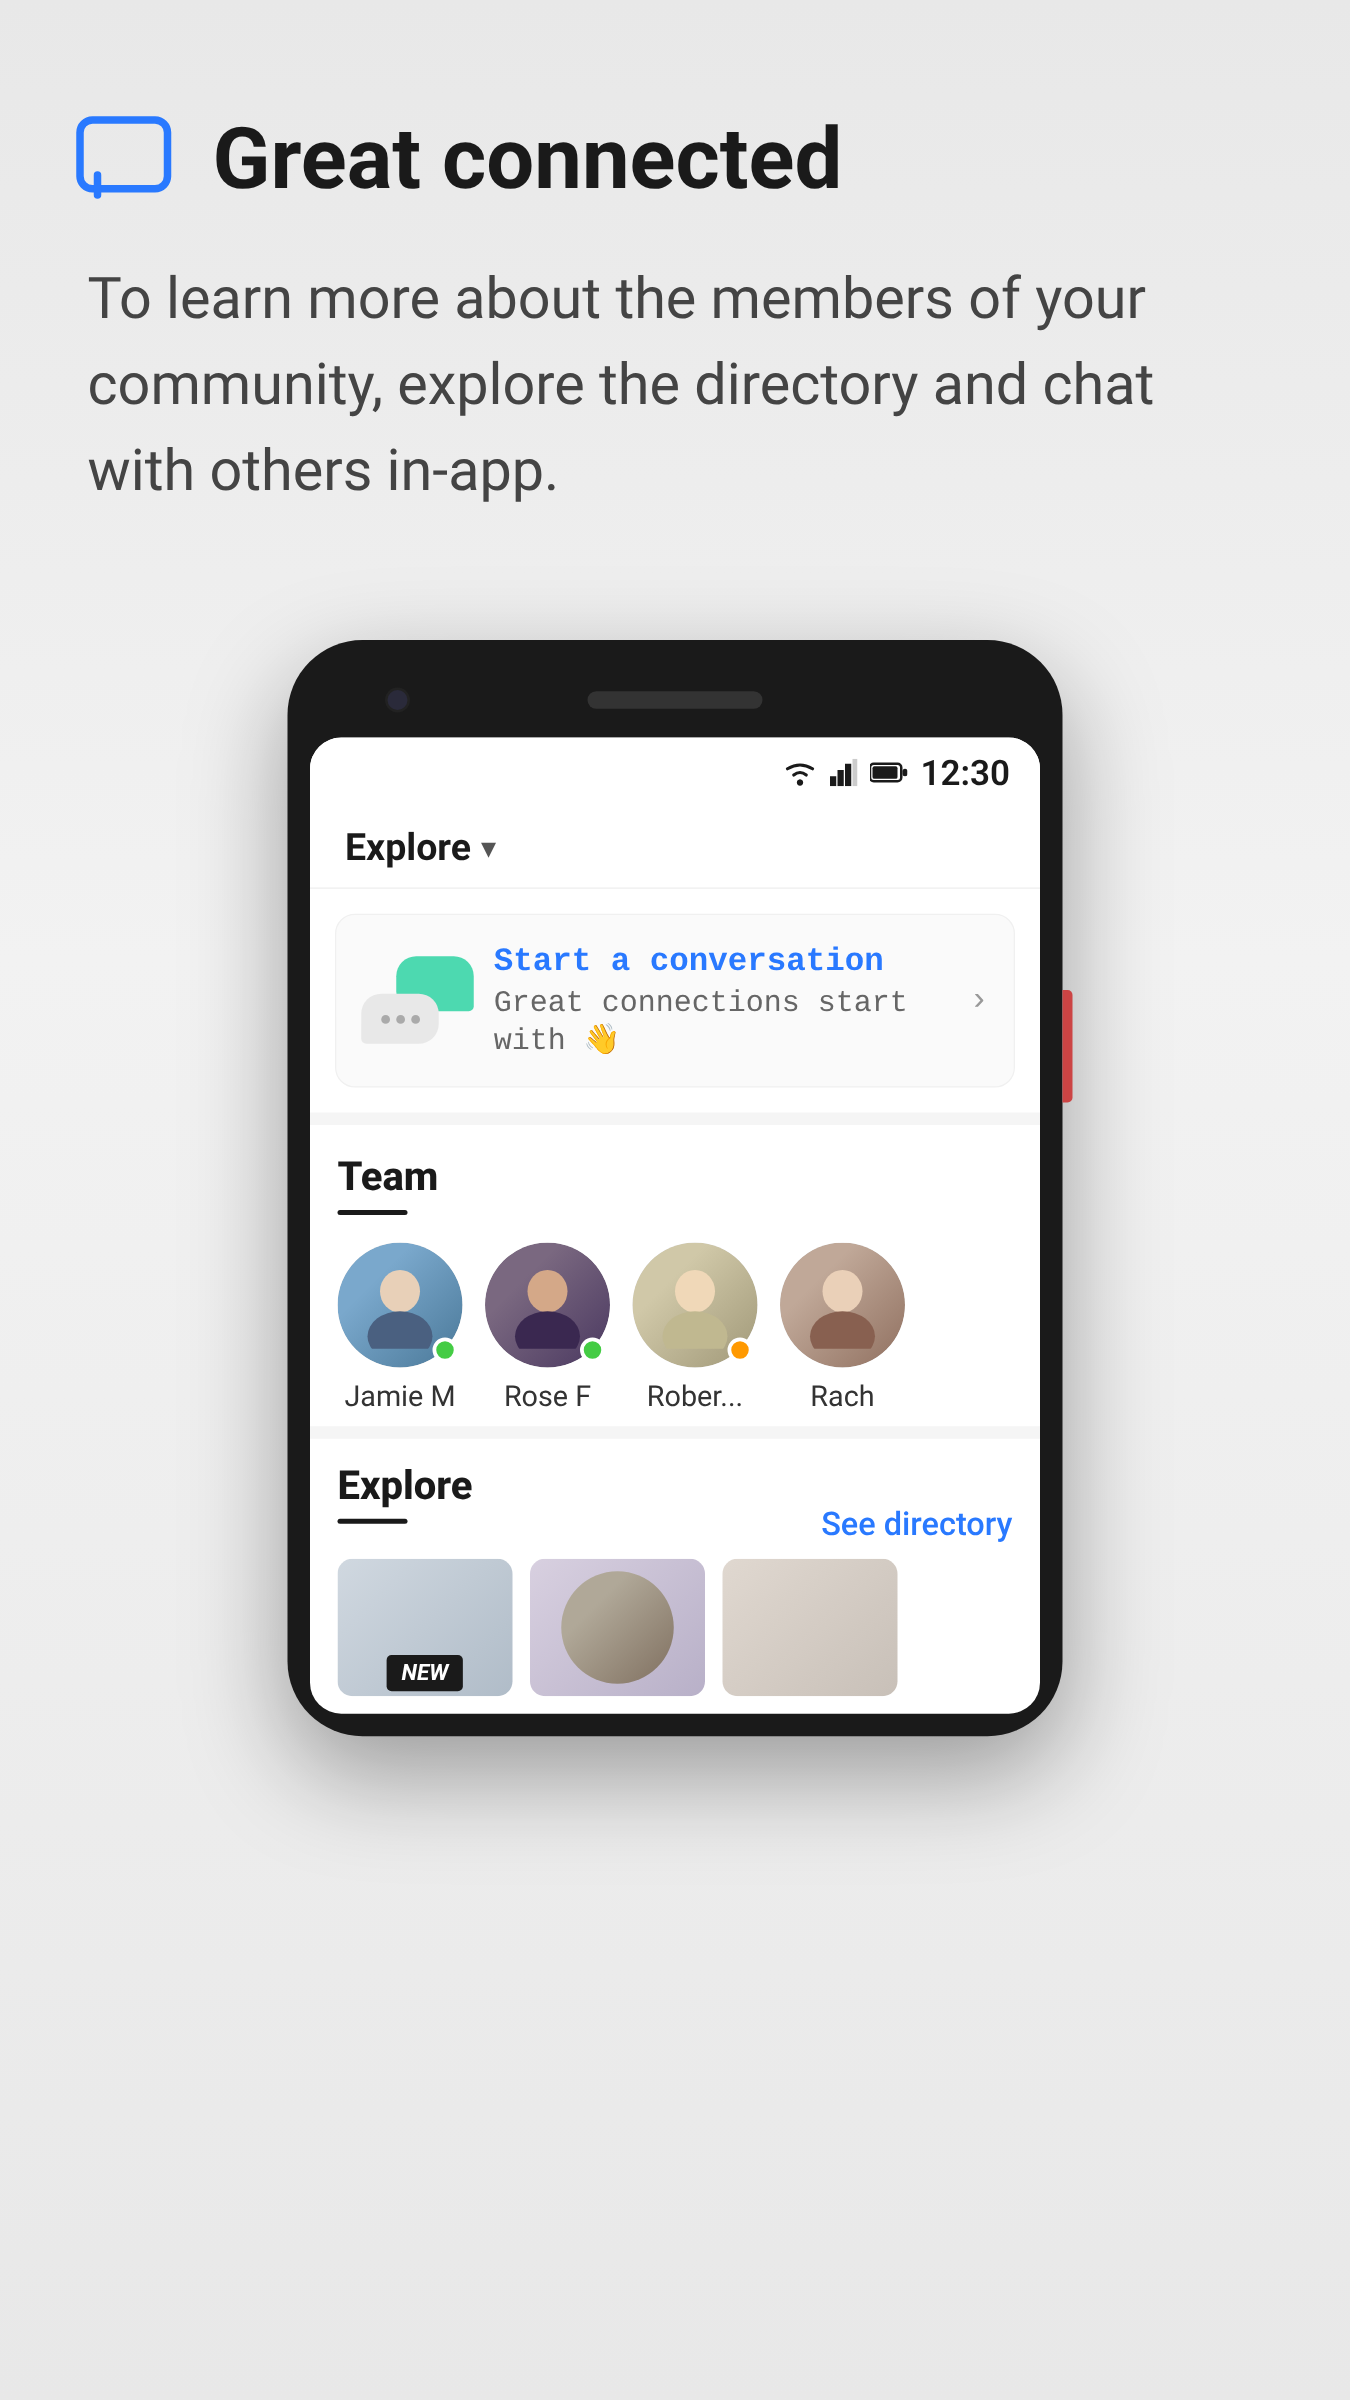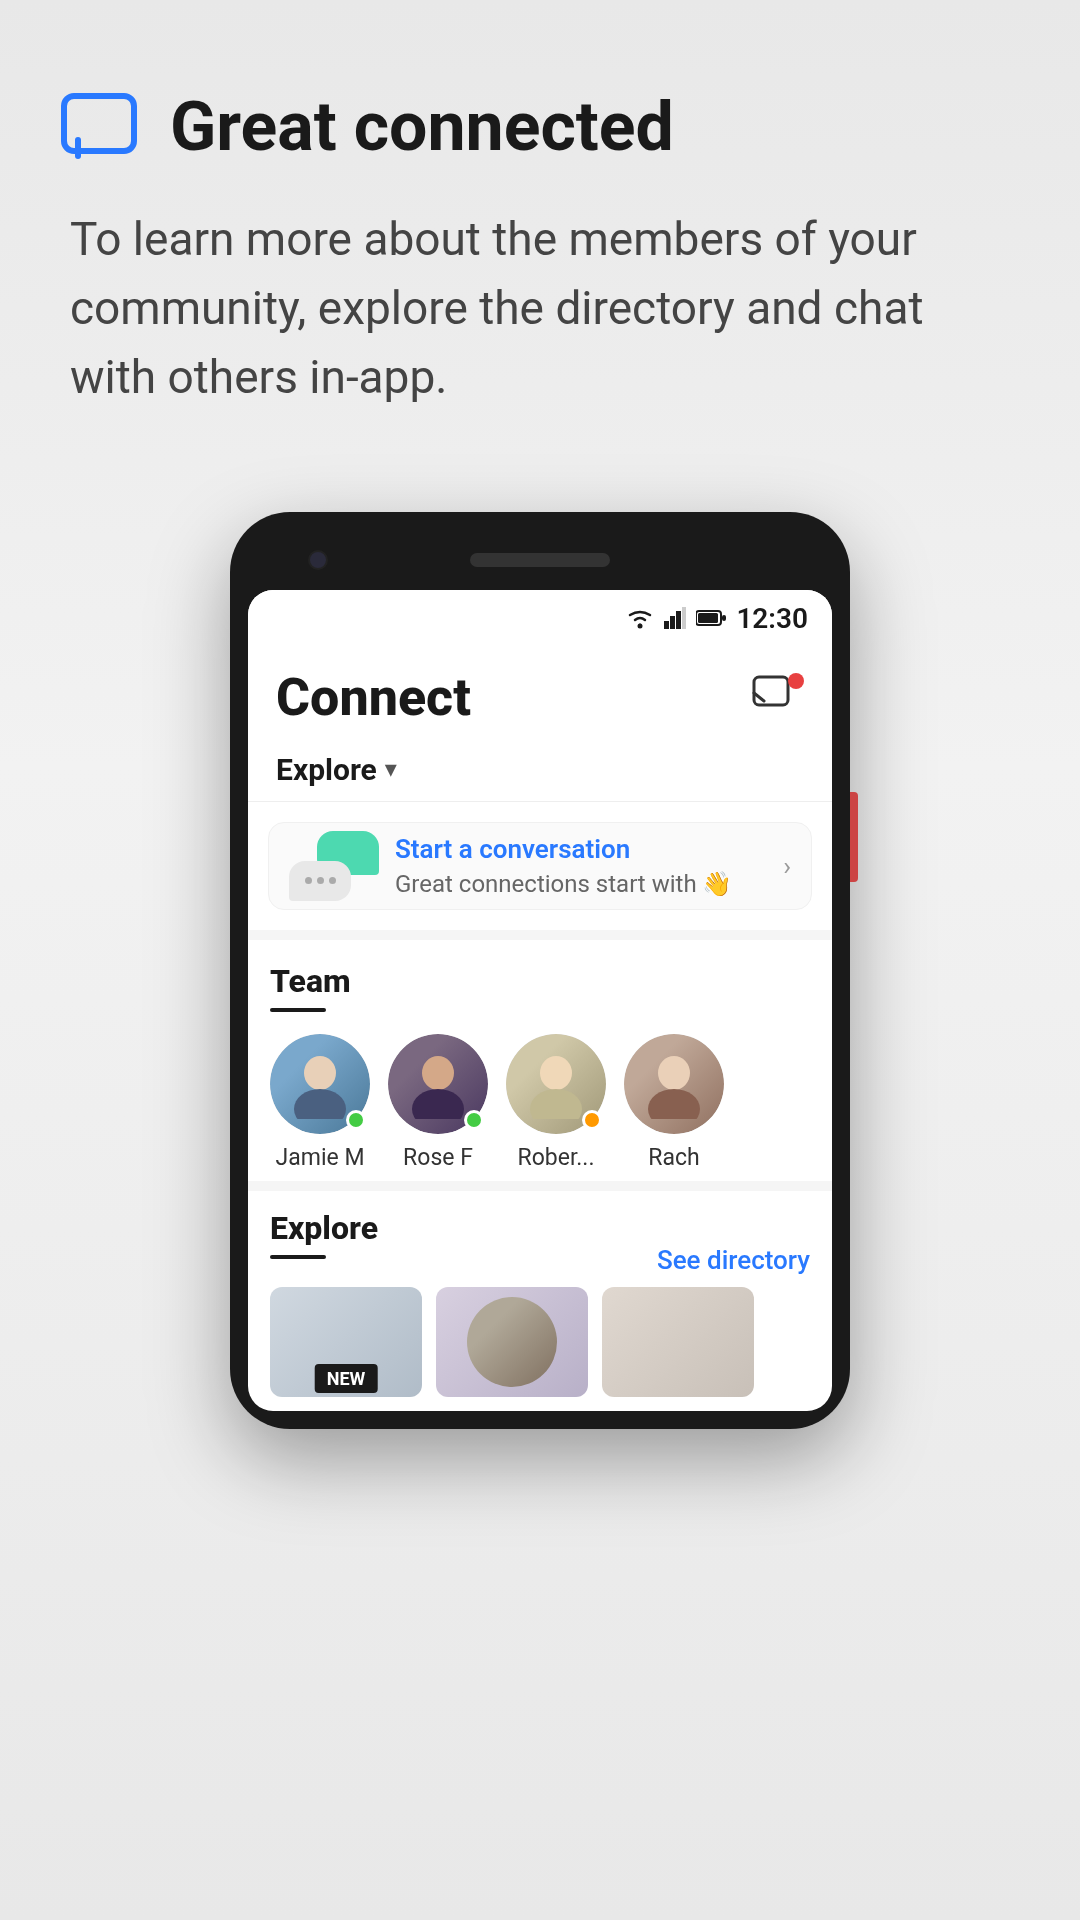--- a/index.html
+++ b/index.html
@@ -184,25 +184,26 @@
     .chevron-down {
       font-size: 24px;
       color: #555;
     }
 
     
     .conversation-card {
       margin: 20px 20px;
       background: #fafafa;
       border-radius: 16px;
-      padding: 8px 20px;
+      padding: 22px 20px;
       display: flex;
       align-items: center;
       gap: 16px;
       border: 1px solid #f0f0f0;
+      font-family: Liberation Mono, monospace;
     }
 
     .conversation-bubbles {
       width: 90px;
       height: 70px;
       flex-shrink: 0;
       position: relative;
     }
 
     .bubble-green {
@@ -364,27 +365,28 @@
 
     
     .explore-cards {
       display: flex;
       gap: 14px;
       margin-top: 12px;
       overflow: hidden;
     }
 
     .explore-card {
-      width: 152px;
+      width: 140px;
       height: 110px;
       background: #e0e8f0;
       border-radius: 12px;
       overflow: hidden;
       position: relative;
       flex-shrink: 0;
+      font-style: italic;
     }
 
     .new-badge-overlay {
       position: absolute;
       bottom: 8px;
       left: 50%;
       transform: translateX(-50%);
     }
   </style>
 </head>
@@ -435,30 +437,20 @@
 
             <svg width="30" height="18" viewBox="0 0 30 18">
               <rect x="0" y="2" width="25" height="14" rx="3" stroke="#1a1a1a" stroke-width="2" fill="none"></rect>
               <rect x="2" y="4" width="20" height="10" rx="1.5" fill="#1a1a1a"></rect>
               <rect x="26" y="6" width="4" height="6" rx="2" fill="#1a1a1a"></rect>
             </svg>
             <span class="status-time">12:30</span>
           </div>
         </div>
 
-        <div class="app-header">
-          <span class="app-title">Connect</span>
-          <div class="notification-btn">
-            <svg width="44" height="40" viewBox="0 0 44 40" fill="none">
-              <rect x="4" y="4" width="34" height="28" rx="5" stroke="#333" stroke-width="3" fill="none"></rect>
-              <line x1="4" y1="20" x2="14" y2="28" stroke="#333" stroke-width="3" stroke-linecap="round"></line>
-            </svg>
-            <div class="notification-dot"></div>
-          </div>
-        </div>
 
         <div class="location-row">
           <span class="location-name">Explore</span>
           <span class="chevron-down">▾</span>
         </div>
 
         <div class="conversation-card">
           <div class="conversation-bubbles">
             <div class="bubble-green"></div>
             <div class="bubble-gray">

